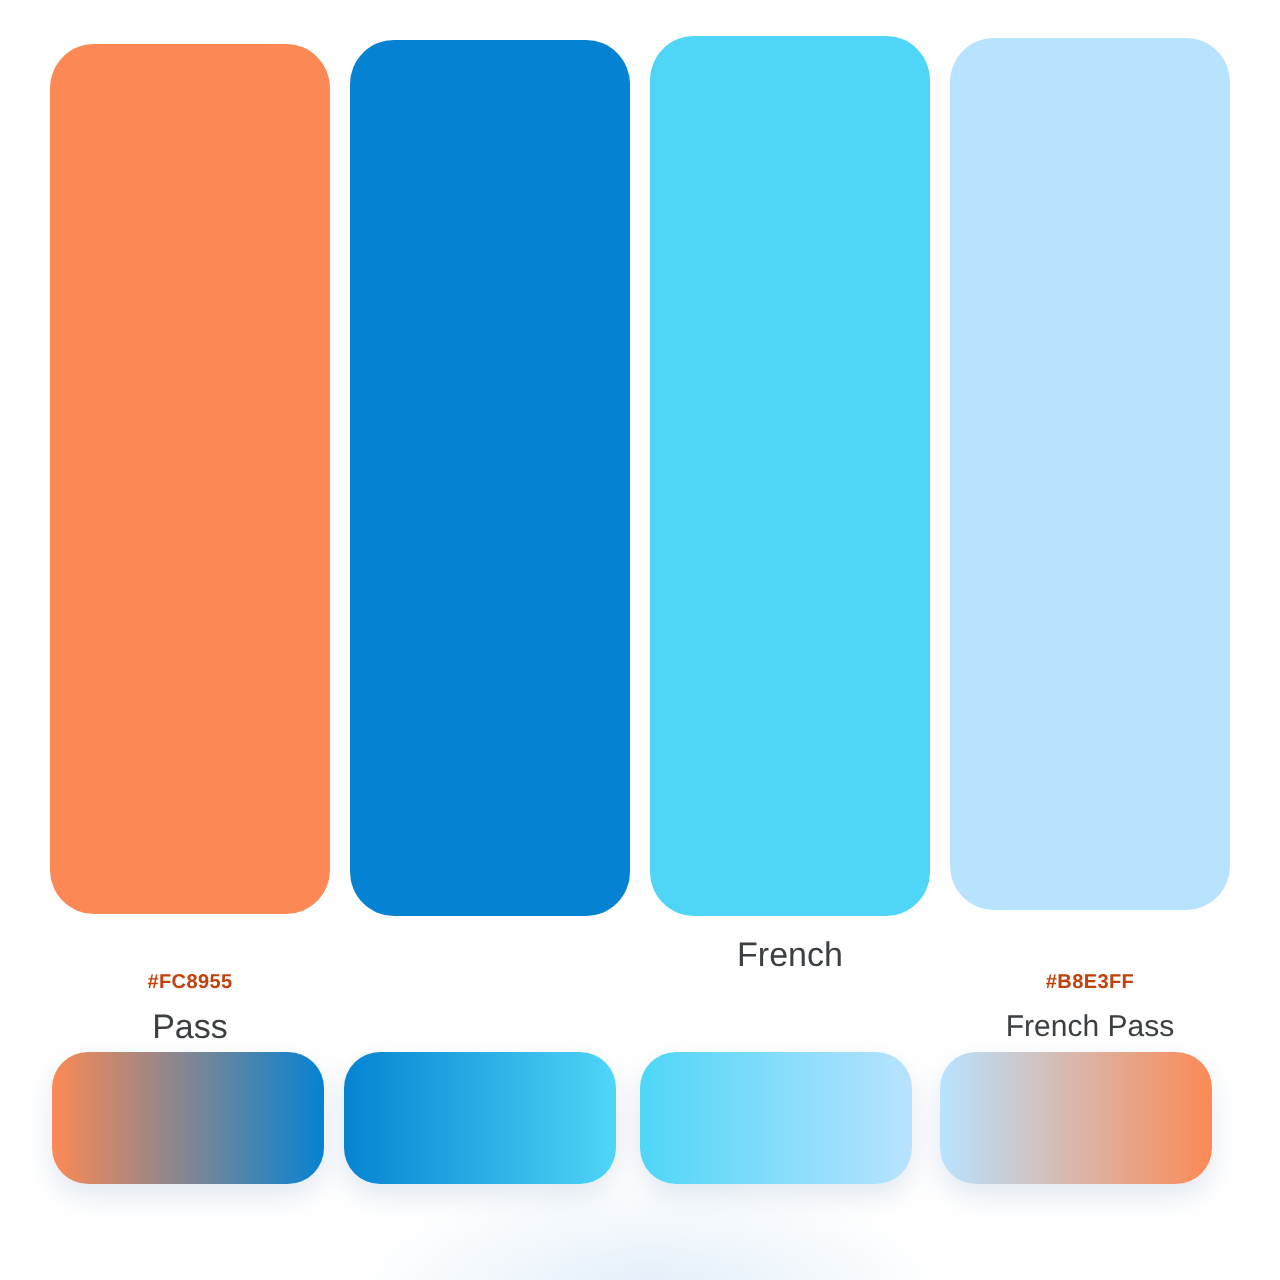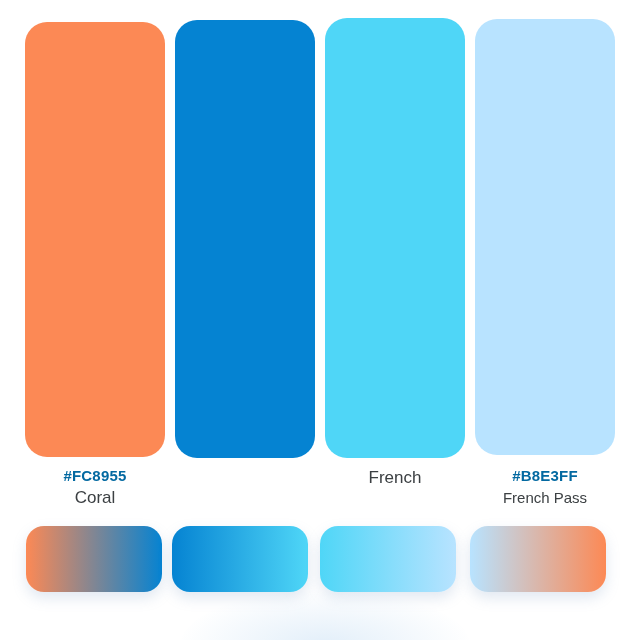--- a/index.html
+++ b/index.html
@@ -56,26 +56,27 @@
 
   .swatch-meta {
     position: absolute;
     top: 466px;
     left: 0;
     width: 140px;
     text-align: center;
   }
 
   .swatch-hex {
-    font-size: 15px;
+    font-size: 10px;
     font-weight: bold;
-    color: #0369a1;
+    color: #c2410c;
     letter-spacing: 0.2px;
     line-height: 20px;
     white-space: nowrap;
+    margin-top: 16px;
   }
 
   .swatch-name {
     font-size: 17px;
     font-weight: normal;
     color: #3c4043;
     line-height: 24px;
     white-space: nowrap;
   }
   .swatch-name.small {
@@ -121,21 +122,21 @@
 <body>
 
 <div class="palette" style="background: rgb(255, 255, 255);">
 
   <div class="swatch-row">
 
     <div class="swatch-col c0">
       <div class="swatch-chip" style="background: rgb(252, 137, 85);"></div>
       <div class="swatch-meta">
         <div class="swatch-hex">#FC8955</div>
-        <div class="swatch-name">Coral</div>
+        <div class="swatch-name">Pass</div>
       </div>
     </div>
 
     <div class="swatch-col c1">
       <div class="swatch-chip" style="background: rgb(5, 131, 210);"></div>
       <div class="swatch-meta">
       </div>
     </div>
 
     <div class="swatch-col c2">

